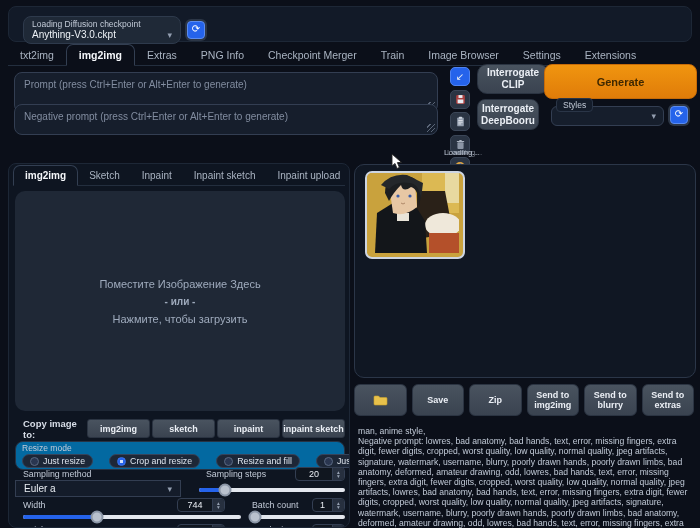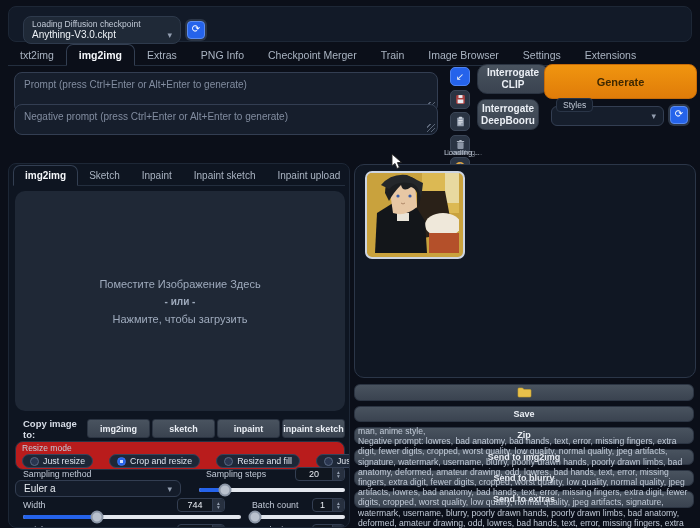--- a/index.html
+++ b/index.html
@@ -72,49 +72,49 @@
         border-radius:10px;display:flex;flex-direction:column;align-items:center;justify-content:center;
         gap:6px;cursor:pointer;}
   .dz-line{font-size:11px;color:#9fabbd;}
   .dz-or{font-size:10px;color:#9fabbd;font-weight:bold;}
 
   .copy-row{position:absolute;left:6px;top:255px;width:330px;height:19px;display:flex;align-items:center;}
   .copy-label{width:72px;font-size:9.5px;font-weight:bold;color:#d7dde7;padding-left:8px;box-sizing:border-box;}
   .copy-btns{flex:1;display:flex;gap:2px;}
   .copy-btn{flex:1;height:19px;font-size:9px;border-radius:3px;}
 
-  .resize-box{position:absolute;left:6px;top:277px;width:330px;height:29px;background:#b91c1c;
+  .resize-box{position:absolute;left:6px;top:277px;width:330px;height:29px;background:#0369a1;
         border:1px solid #263244;border-radius:8px;box-sizing:border-box;padding:1px 6px;}
   .group-label{font-size:8.5px;color:#c3cbd8;line-height:10px;}
   .pill-row{display:flex;gap:16px;margin-top:1px;}
   .pill{display:flex;align-items:center;gap:4px;padding:1px 7px;background:#1d2737;border:1px solid #36435a;
         border-radius:9px;font-size:8.8px;color:#dfe5ee;cursor:pointer;white-space:nowrap;}
   .rdot{width:9px;height:9px;border-radius:50%;border:1px solid #5a6981;background:#2a3650;box-sizing:border-box;}
   .rdot.on{border-color:#3b74f0;background:radial-gradient(circle,#cfe0ff 0 1.6px,#2563eb 2px);}
 
   .ctl-label{font-size:8.8px;color:#c3cbd8;white-space:nowrap;}
-  .dd{background:#141c2a;border:1px solid #333e52;border-radius:6px;display:flex;align-items:center;
+  .dd{background:#141c2a;border:1px solid #333e52;border-radius:0;display:flex;align-items:center;
         justify-content:space-between;padding:0 8px;box-sizing:border-box;font-size:10px;color:#e9edf3;cursor:pointer;}
   .num{display:flex;background:#10161f;border:1px solid #333e52;border-radius:4px;overflow:hidden;box-sizing:border-box;}
   .num .val{flex:1;text-align:center;font-size:9px;color:#e9edf3;line-height:12px;}
   .num .spin{width:11px;background:#27303f;border-left:1px solid #333e52;display:flex;flex-direction:column;
         align-items:center;justify-content:center;color:#97a2b3;cursor:pointer;}
   .num .spin span{font-size:5.5px;line-height:4px;}
   .slider{position:relative;height:4px;border-radius:2px;background:#e3e7ee;cursor:pointer;}
   .slider .fill{position:absolute;left:0;top:0;height:100%;background:#2563eb;border-radius:2px;}
   .slider .knob{position:absolute;top:50%;transform:translate(-50%,-50%);width:13px;height:13px;
         border-radius:50%;background:#b9c1cd;border:2px solid #8b96a6;box-sizing:border-box;}
 
   
   .gallery{position:absolute;left:354px;top:164px;width:340px;height:212px;background:#101723;
         border:1px solid #2b3648;border-radius:10px;}
   .thumb{position:absolute;left:10px;top:6px;width:96px;height:84px;border:2px solid #cdd5e2;
         border-radius:7px;overflow:hidden;cursor:pointer;background:#c9a23d;}
   .cursor{position:absolute;left:37px;top:-11px;z-index:5;pointer-events:none;}
-  .res-row{position:absolute;left:354px;top:384px;width:340px;height:32px;display:flex;gap:5px;flex-direction:column;}
+  .res-row{position:absolute;left:354px;top:384px;width:340px;height:32px;display:flex;gap:5px;}
   .res-btn{flex:1;font-size:9px;line-height:1.15;padding:2px;border-radius:6px;}
   .info{position:absolute;left:358px;top:426px;width:336px;font-size:8.6px;line-height:10.2px;
         color:#c2cbd8;white-space:pre-wrap;}
 </style>
 </head>
 <body>
 
 <div class="app">
 
   <div class="qbar">

